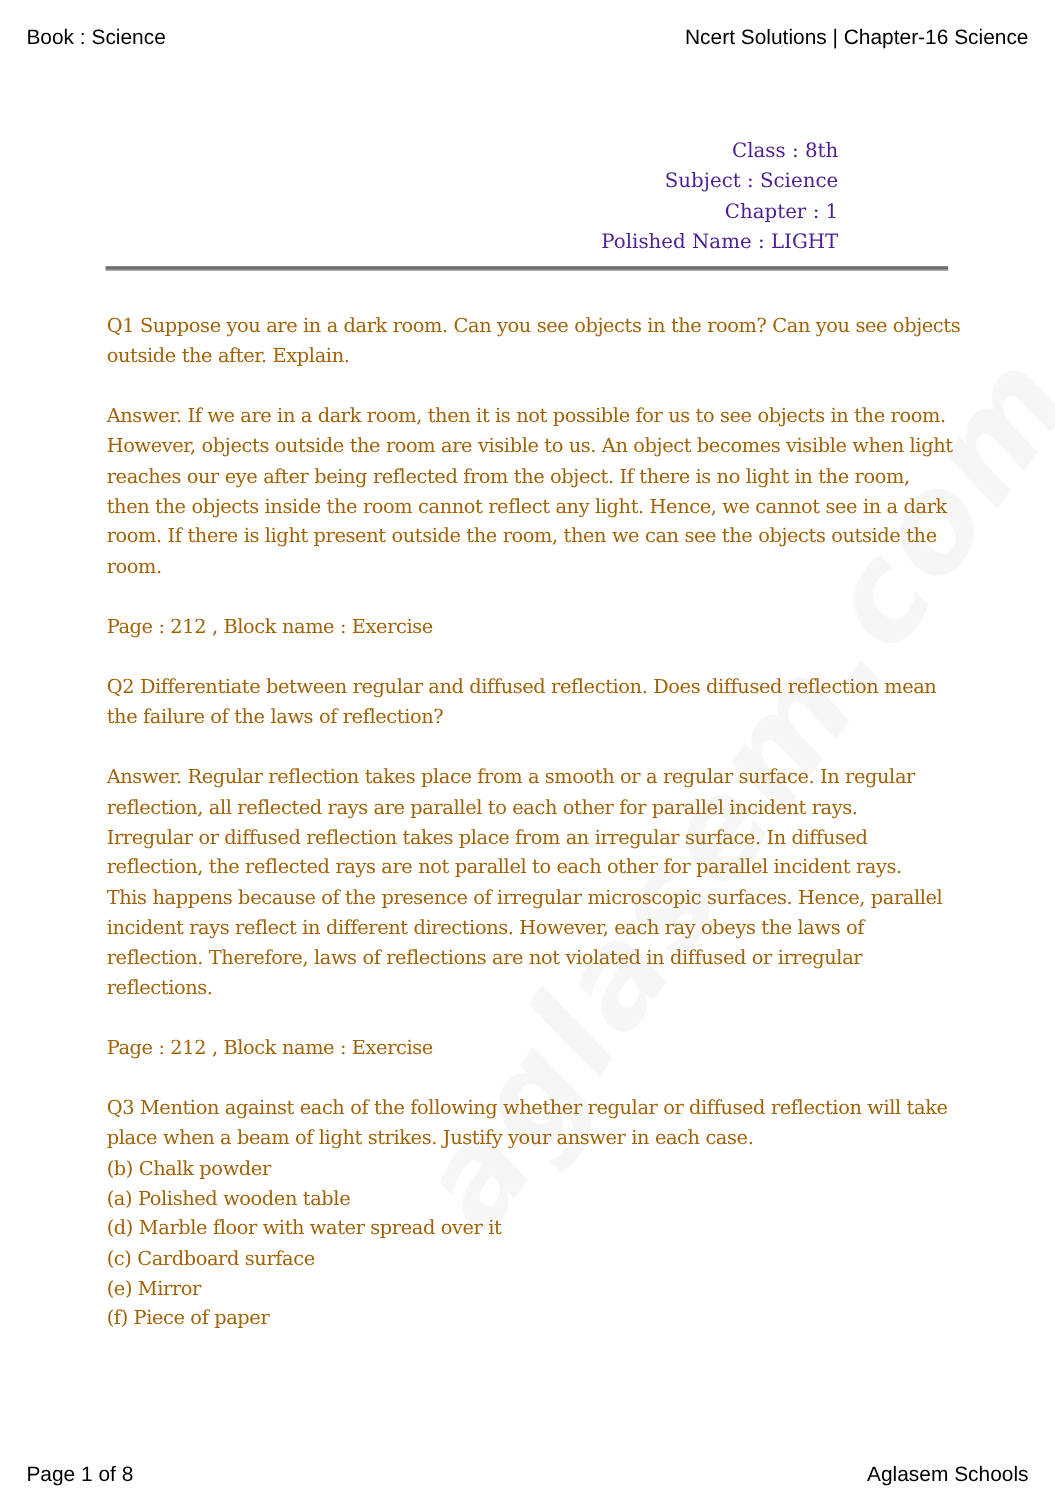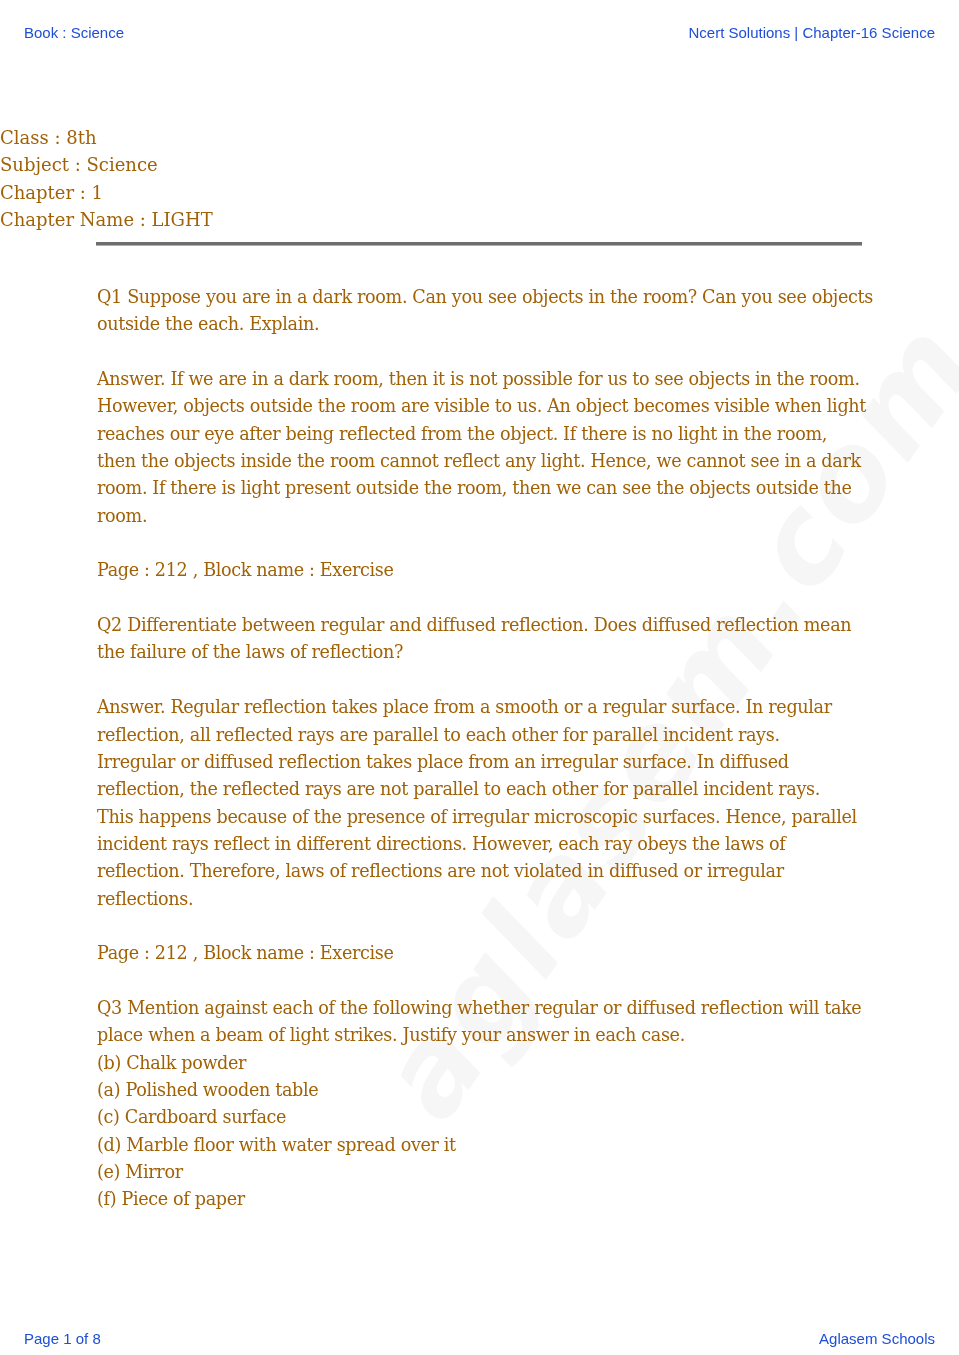--- a/index.html
+++ b/index.html
@@ -12,39 +12,39 @@
       height: 1355px;
       position: relative;
       overflow: hidden;
       color: #1a1a1a;
     }
     .page-header, .page-footer {
       position: absolute;
       left: 24px;
       right: 24px;
       font-family: "Liberation Sans", sans-serif;
-      font-size: 15px;
-      color: #1d4ed8;
+      font-size: 19px;
+      color: #000000;
       display: flex;
       justify-content: space-between;
       align-items: baseline;
     }
     .page-header { top: 24px; }
     .page-footer { top: 1310px; margin-top: 20px; }
 
     .title-block {
       position: absolute;
       top: 124px;
       left: 0;
       width: 762px;
-      text-align: left;
+      text-align: right;
       font-family: "DejaVu Serif", serif;
       font-size: 18px;
       line-height: 27.4px;
-      color: #a16207;
+      color: #4c1d95;
     }
     .title-line { display: block; }
 
     .rule {
       position: absolute;
       top: 242px;
       left: 96px;
       width: 766px;
       height: 3px;
       background: #6e6e6e;
@@ -88,30 +88,30 @@
   <span>Book : Science</span>
   <span>Ncert Solutions | Chapter-16 Science</span>
 </div>
 
 <div class="watermark">aglasem.com</div>
 
 <div class="title-block">
   <span class="title-line">Class : 8th</span>
   <span class="title-line">Subject : Science</span>
   <span class="title-line">Chapter : 1</span>
-  <span class="title-line">Chapter Name : LIGHT</span>
+  <span class="title-line">Polished Name : LIGHT</span>
 </div>
 
 <div class="rule"></div>
 
 <div class="content">
 
   <div class="para">
     <span class="line">Q1 Suppose you are in a dark room. Can you see objects in the room? Can you see objects</span>
-    <span class="line">outside the each. Explain.</span>
+    <span class="line">outside the after. Explain.</span>
   </div>
   <div class="para">
     <span class="line">Answer. If we are in a dark room, then it is not possible for us to see objects in the room.</span>
     <span class="line">However, objects outside the room are visible to us. An object becomes visible when light</span>
     <span class="line">reaches our eye after being reflected from the object. If there is no light in the room,</span>
     <span class="line">then the objects inside the room cannot reflect any light. Hence, we cannot see in a dark</span>
     <span class="line">room. If there is light present outside the room, then we can see the objects outside the</span>
     <span class="line">room.</span>
   </div>
   <div class="para">
@@ -134,22 +134,22 @@
   </div>
   <div class="para">
     <span class="line">Page : 212 , Block name : Exercise</span>
   </div>
 
   <div class="para">
     <span class="line">Q3 Mention against each of the following whether regular or diffused reflection will take</span>
     <span class="line">place when a beam of light strikes. Justify your answer in each case.</span>
     <span class="line">(b) Chalk powder</span>
     <span class="line">(a) Polished wooden table</span>
+    <span class="line">(d) Marble floor with water spread over it</span>
     <span class="line">(c) Cardboard surface</span>
-    <span class="line">(d) Marble floor with water spread over it</span>
     <span class="line">(e) Mirror</span>
     <span class="line">(f) Piece of paper</span>
   </div>
 </div>
 
 <div class="page-footer">
   <span>Page 1 of 8</span>
   <span>Aglasem Schools</span>
 </div>
 

